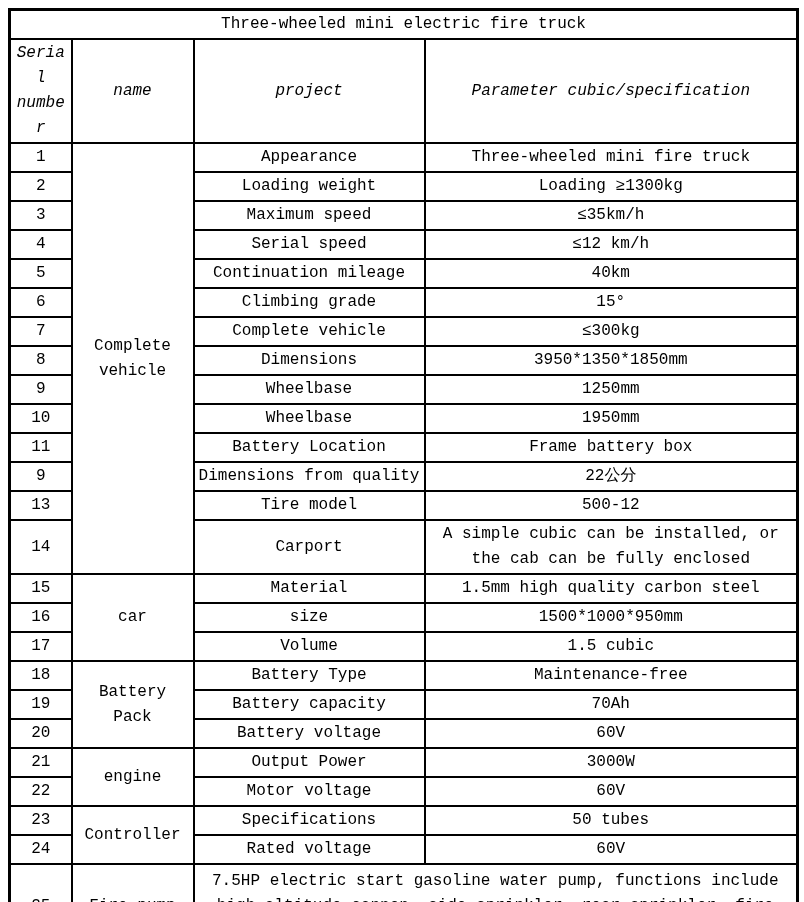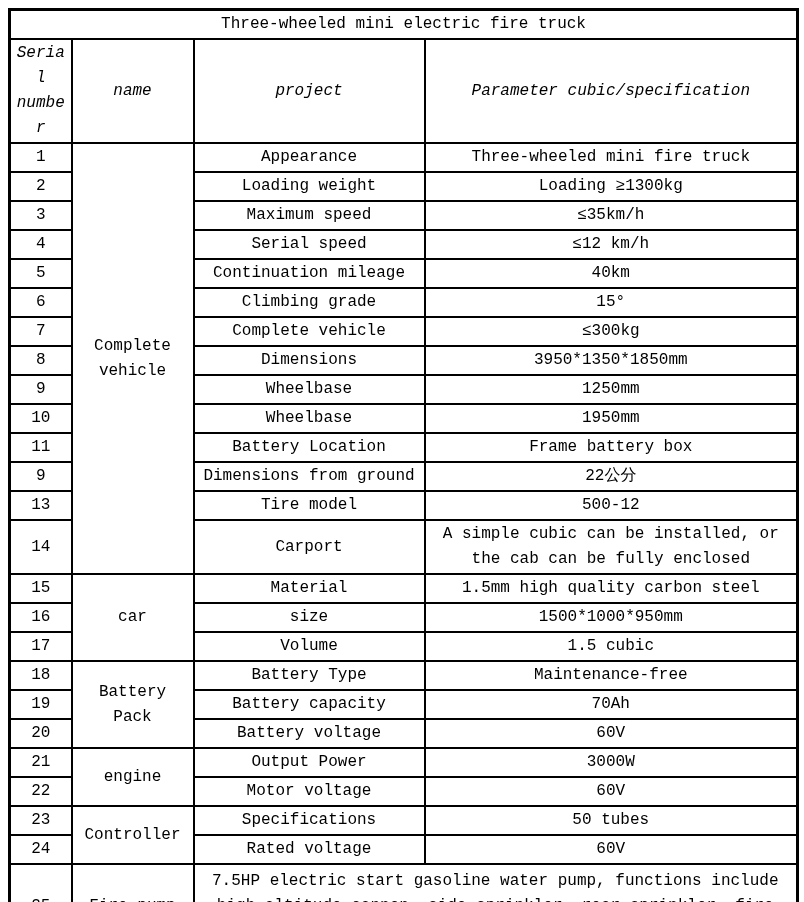--- a/index.html
+++ b/index.html
@@ -130,21 +130,21 @@
           <td class="col-project">Wheelbase</td>
           <td class="col-value">1950mm</td>
         </tr>
         <tr>
           <td class="col-serial">11</td>
           <td class="col-project">Battery Location</td>
           <td class="col-value">Frame battery box</td>
         </tr>
         <tr>
           <td class="col-serial">9</td>
-          <td class="col-project">Dimensions from ground</td>
+          <td class="col-project">Dimensions from quality</td>
           <td class="col-value">22公分</td>
         </tr>
         <tr>
           <td class="col-serial">13</td>
           <td class="col-project">Tire model</td>
           <td class="col-value">500-12</td>
         </tr>
         <tr>
           <td class="col-serial">14</td>
           <td class="col-project">Carport</td>

